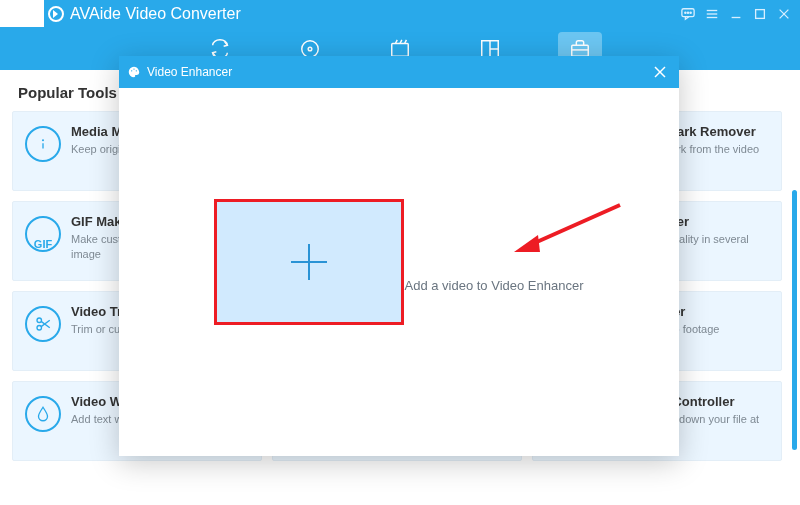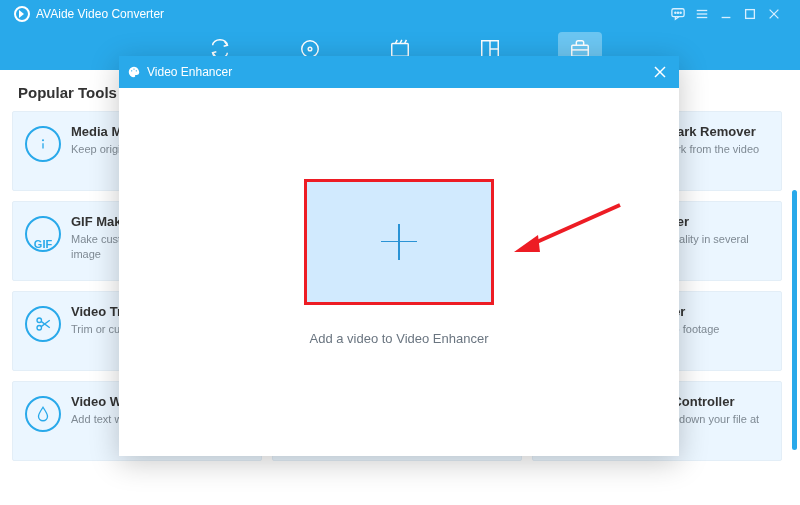--- a/index.html
+++ b/index.html
@@ -1,21 +1,21 @@
 <!DOCTYPE html>
 <html><head>
 <meta charset="utf-8">
 <style>
   * { box-sizing: border-box; margin: 0; padding: 0; font-family: "Segoe UI", Arial, sans-serif; }
   html, body { width: 800px; height: 505px; overflow: hidden; background: #fff; }
 
   
   .titlebar {
     height: 27px; background: #29a9ea; display: flex; align-items: center;
-    padding: 0 14px; color: #fff; font-size: 12px;
+    padding: 0 4px; color: #fff; font-size: 16px; margin-left: 44px;
   }
   .titlebar .logo {
     width: 16px; height: 16px; margin-right: 6px; position: relative;
   }
   .titlebar .logo::before {
     content: ""; position: absolute; inset: 0;
     border: 2px solid #fff; border-radius: 50%;
   }
   .titlebar .logo::after {
     content: ""; position: absolute; left: 5px; top: 4px;
@@ -85,21 +85,21 @@
   }
   .modal-header .micon { width: 14px; height: 14px; margin-right: 6px; }
   .modal-header .micon svg { width: 14px; height: 14px; fill: #fff; }
   .modal-header .mtitle { flex: 0 0 auto; }
   .modal-header .mspacer { flex: 1; }
   .modal-header .mclose {
     width: 22px; height: 22px; display: flex; align-items: center; justify-content: center; cursor: pointer;
   }
   .modal-header .mclose svg { width: 12px; height: 12px; stroke: #fff; stroke-width: 1.5; }
   .modal-body {
-    flex: 1; display: flex; flex-direction: column; align-items: center; justify-content: center;
+    flex: 1; display: flex; align-items: center; justify-content: center;
   }
   .dropzone {
     width: 190px; height: 126px; background: #d1eafe; border: 3px solid #ed1c24;
     display: flex; align-items: center; justify-content: center; cursor: pointer;
     margin-top: -20px;
   }
   .dropzone .plus { position: relative; width: 36px; height: 36px; }
   .dropzone .plus::before, .dropzone .plus::after {
     content: ""; position: absolute; background: #2a93d5;
   }

